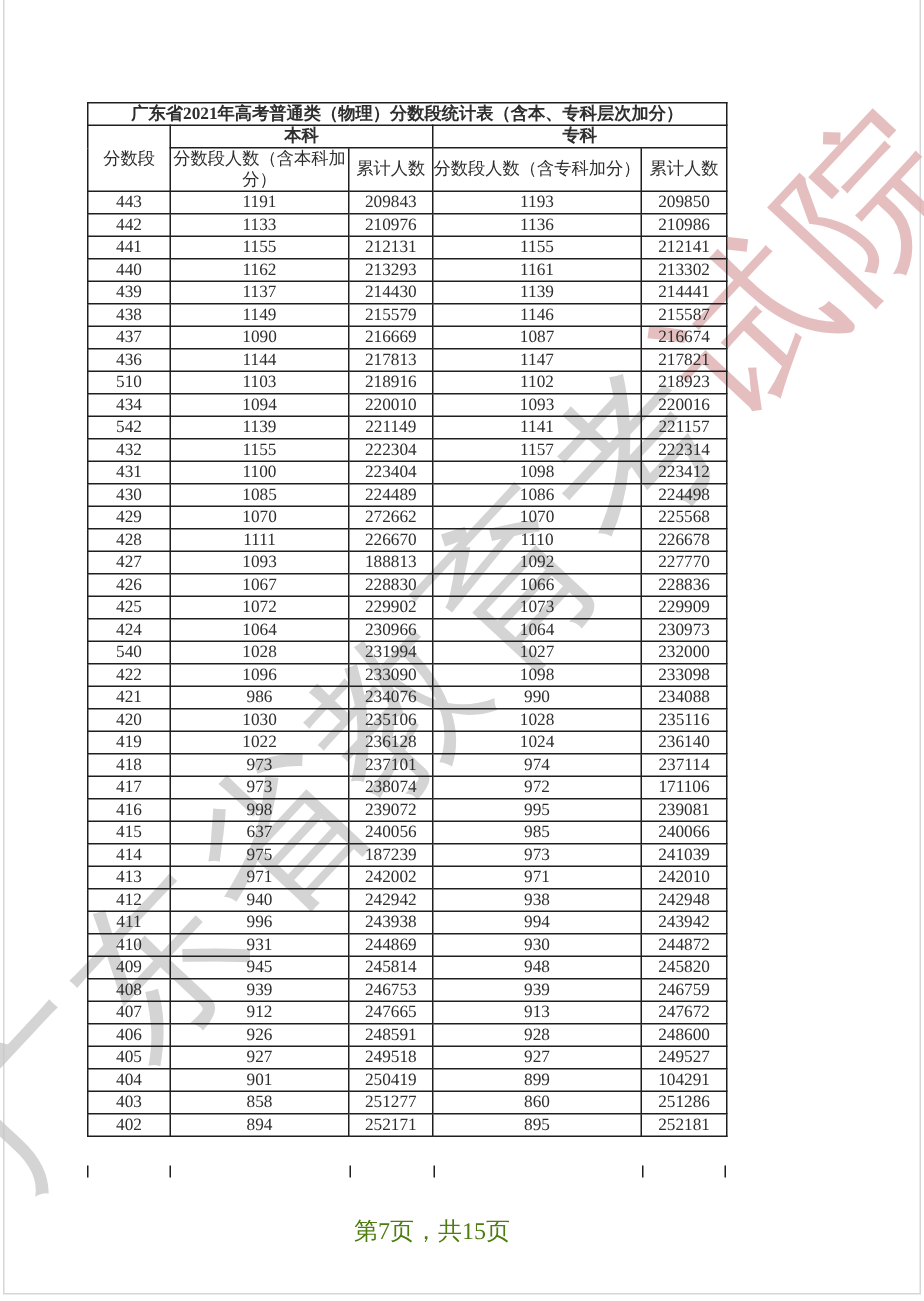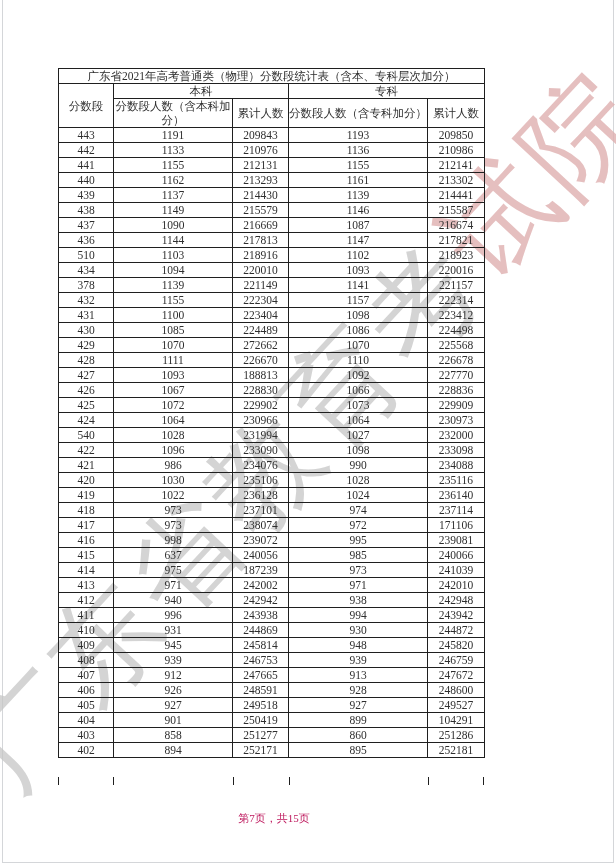--- a/index.html
+++ b/index.html
@@ -37,33 +37,33 @@
   table.stats td{
     border:1px solid #1f1f1f;
     text-align:center;vertical-align:middle;
     color:#2e2e2e;
     padding:0;
     font-size:11.5px;line-height:14px;height:14px;
     overflow:hidden;
   }
   td.title-cell{
     height:27px;
-    font-size:12.5px;font-weight:normal;color:#111;
+    font-size:12.5px;font-weight:bold;color:#111;
     letter-spacing:0px;line-height:14px;
   }
-  td.group-cell{height:17px;font-size:12px;color:#222;}
+  td.group-cell{height:17px;font-size:12px;color:#222;font-weight:bold;}
   td.head-cell{height:30px;font-size:11.5px;line-height:14px;color:#222;padding:0 3px;}
   td.score-head{font-size:12px;}
   
   .stub-row{position:absolute;left:58px;top:777px;width:426px;height:8px;pointer-events:none;}
   .stub-row i{position:absolute;top:0;width:1px;height:8px;background:#1f1f1f;}
   
   .footer{
-    position:absolute;left:164px;top:811px;width:220px;
-    text-align:center;font-size:11px;color:#be185d;
+    position:absolute;left:178px;top:811px;width:220px;
+    text-align:center;font-size:16px;color:#4d7c0f;
   }
 </style>
 </head>
 <body>
 
 <div class="page-border"></div>
 
 <div class="watermark">
   <span class="wm-gray">广东省教育考</span><span class="wm-red">试院</span>
 </div>
@@ -157,21 +157,21 @@
         <td>218923</td>
       </tr>
       <tr>
         <td>434</td>
         <td>1094</td>
         <td>220010</td>
         <td>1093</td>
         <td>220016</td>
       </tr>
       <tr>
-        <td>378</td>
+        <td>542</td>
         <td>1139</td>
         <td>221149</td>
         <td>1141</td>
         <td>221157</td>
       </tr>
       <tr>
         <td>432</td>
         <td>1155</td>
         <td>222304</td>
         <td>1157</td>

